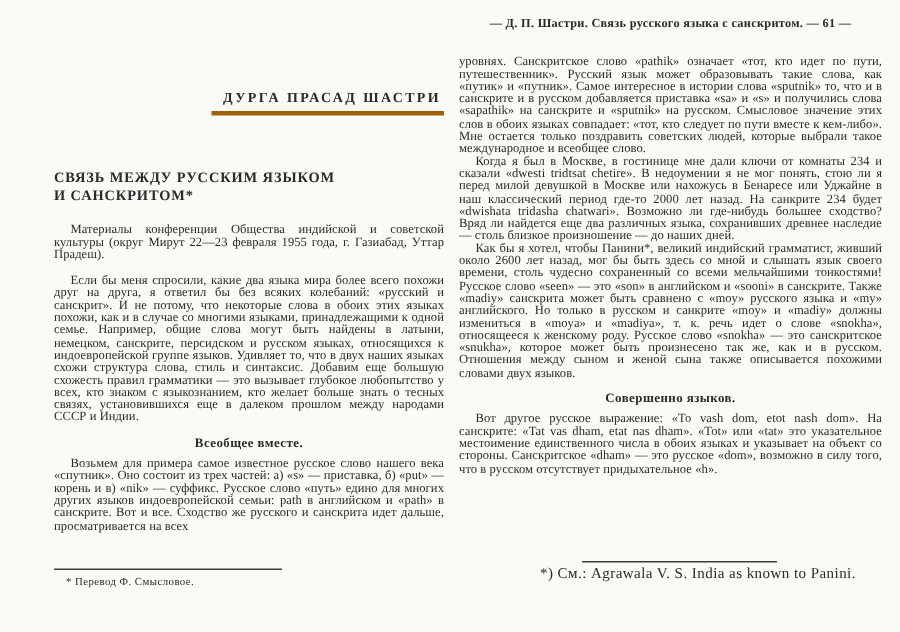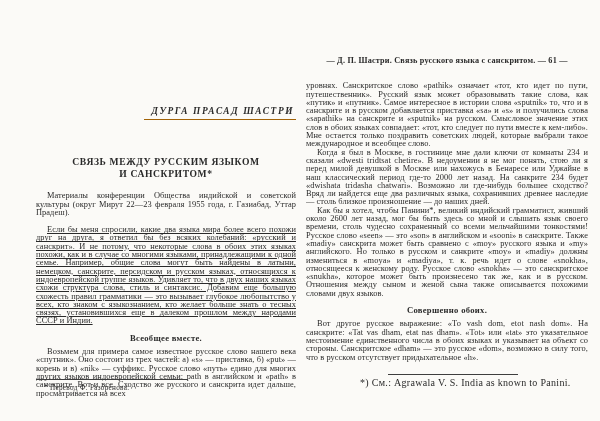--- a/index.html
+++ b/index.html
@@ -2,39 +2,39 @@
 <html><head>
 <meta charset="utf-8">
 <style>
   * { margin:0; padding:0; box-sizing:border-box; }
   html, body { width:600px; height:421px; overflow:hidden; background:#fbfaf7; }
   .page {
     position:relative; width:600px; height:421px;
     background:#fbfaf7; color:#2a2a2a;
     font-family:"Liberation Serif", "DejaVu Serif", serif;
   }
-  .body-text { font-size:8.4px; line-height:8.3px; text-align:justify; letter-spacing:0.05px;margin-top:45px; }
+  .body-text { font-size:8.4px; line-height:8.3px; text-align:justify; letter-spacing:0.05px; }
   .body-text p { text-indent:11px; }
   .body-text p.no-indent { text-indent:0; }
 
   .col-left  { position:absolute; left:36px;  top:62px; width:260px; }
   .col-right { position:absolute; left:306px; top:12px; width:282px; }
 
   .author-wrap { text-align:right; }
   .author {
-    display:inline-block; font-style:italic; font-weight:bold;
+    display:inline-block; font-weight:bold;
     font-size:9.3px; letter-spacing:1.6px; white-space:nowrap;
-    border-bottom:1px solid #a16207; padding:0 2px 4px 8px;
+    border-bottom:3px solid #a16207; padding:0 2px 4px 8px;
   }
   .title {
-    margin-top:36px; text-align:center; font-weight:bold;
+    margin-top:36px; text-align:left; font-weight:bold;
     font-size:9.6px; line-height:12px; letter-spacing:0.6px;
   }
   .materials { margin-top:12px; }
-  .lead-para { margin-top:9px;text-decoration:underline; }
+  .lead-para { margin-top:9px; }
   .mid-heading {
     text-align:center; font-weight:bold; font-size:8.6px;
     margin:8px 0 6px; text-indent:0 !important; letter-spacing:0.3px;
   }
   .running-header {
     text-align:center; font-weight:bold; font-size:8.2px;
     letter-spacing:0.2px; margin-bottom:17px; white-space:nowrap;
   }
   .footnote-left { position:absolute; left:36px; top:379px; width:170px; font-size:7.2px; line-height:8.5px; }
   .footnote-left .fn-rule { width:152px; height:1px; background:#3e3e3e; margin-bottom:4px; }
@@ -60,27 +60,27 @@
     <p class="lead-para">Если бы меня спросили, какие два языка мира более всего похожи друг на друга, я ответил бы без всяких колебаний: «русский и санскрит». И не потому, что некоторые слова в обоих этих языках похожи, как и в случае со многими языками, принадлежащими к одной семье. Например, общие слова могут быть найдены в латыни, немецком, санскрите, персидском и русском языках, относящихся к индоевропейской группе языков. Удивляет то, что в двух наших языках схожи структура слова, стиль и синтаксис. Добавим еще большую схожесть правил грамматики — это вызывает глубокое любопытство у всех, кто знаком с языкознанием, кто желает больше знать о тесных связях, установившихся еще в далеком прошлом между народами СССР и Индии.</p>
     <div class="mid-heading">Всеобщее вместе.</div>
     <p>Возьмем для примера самое известное русское слово нашего века «спутник». Оно состоит из трех частей: а) «s» — приставка, б) «put» — корень и в) «nik» — суффикс. Русское слово «путь» едино для многих других языков индоевропейской семьи: path в английском и «path» в санскрите. Вот и все. Сходство же русского и санскрита идет дальше, просматривается на всех</p>
   </div>
 
   <div class="col-right body-text">
     <div class="running-header">— Д. П. Шастри. Связь русского языка с санскритом. — 61 —</div>
     <p class="no-indent">уровнях. Санскритское слово «pathik» означает «тот, кто идет по пути, путешественник». Русский язык может образовывать такие слова, как «путик» и «путник». Самое интересное в истории слова «sputnik» то, что и в санскрите и в русском добавляется приставка «sa» и «s» и получились слова «sapathik» на санскрите и «sputnik» на русском. Смысловое значение этих слов в обоих языках совпадает: «тот, кто следует по пути вместе к кем-либо». Мне остается только поздравить советских людей, которые выбрали такое международное и всеобщее слово.</p>
     <p>Когда я был в Москве, в гостинице мне дали ключи от комнаты 234 и сказали «dwesti tridtsat chetire». В недоумении я не мог понять, стою ли я перед милой девушкой в Москве или нахожусь в Бенаресе или Уджайне в наш классический период где-то 2000 лет назад. На санкрите 234 будет «dwishata tridasha chatwari». Возможно ли где-нибудь большее сходство? Вряд ли найдется еще два различных языка, сохранивших древнее наследие — столь близкое произношение — до наших дней.</p>
     <p>Как бы я хотел, чтобы Панини*, великий индийский грамматист, живший около 2600 лет назад, мог бы быть здесь со мной и слышать язык своего времени, столь чудесно сохраненный со всеми мельчайшими тонкостями! Русское слово «seen» — это «son» в английском и «sooni» в санскрите. Также «madiy» санскрита может быть сравнено с «moy» русского языка и «my» английского. Но только в русском и санкрите «moy» и «madiy» должны измениться в «moya» и «madiya», т. к. речь идет о слове «snokha», относящееся к женскому роду. Русское слово «snokha» — это санскритское «snukha», которое может быть произнесено так же, как и в русском. Отношения между сыном и женой сына также описывается похожими словами двух языков.</p>
-    <div class="mid-heading">Совершенно обоих.</div>
+    <div class="mid-heading">Совершенно языков.</div>
     <p>Вот другое русское выражение: «To vash dom, etot nash dom». На санскрите: «Tat vas dham, etat nas dham». «Tot» или «tat» это указательное местоимение единственного числа в обоих языках и указывает на объект со стороны. Санскритское «dham» — это русское «dom», возможно в силу того, что в русском отсутствует придыхательное «h».</p>
   </div>
 
   <div class="footnote-left">
     <div class="fn-rule"></div>
-    <div class="fn-text">* Перевод Ф. Разорёнова.</div>
+    <div class="fn-text">* Перевод Ф. Смысловое.</div>
   </div>
 
   <div class="footnote-right">
     <div class="fn-rule"></div>
     <div class="fn-text">*) См.: Agrawala V. S. India as known to Panini.</div>
   </div>
 
 </div>
 
 </body></html>

